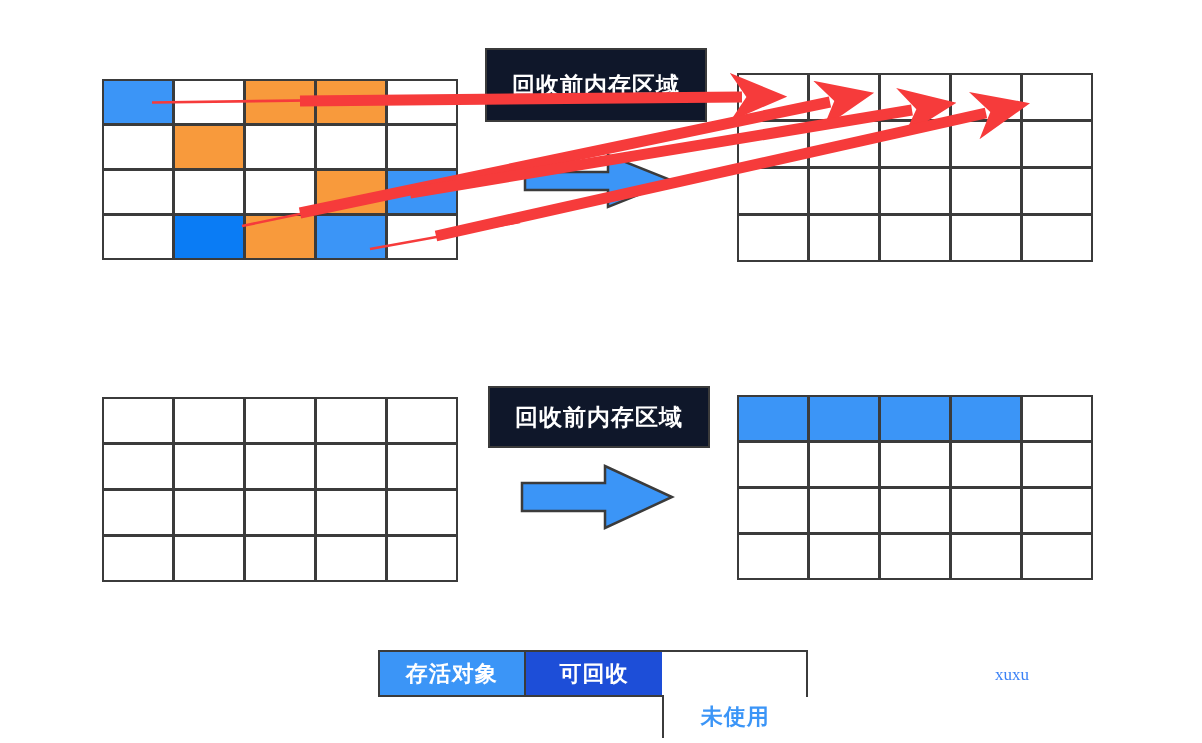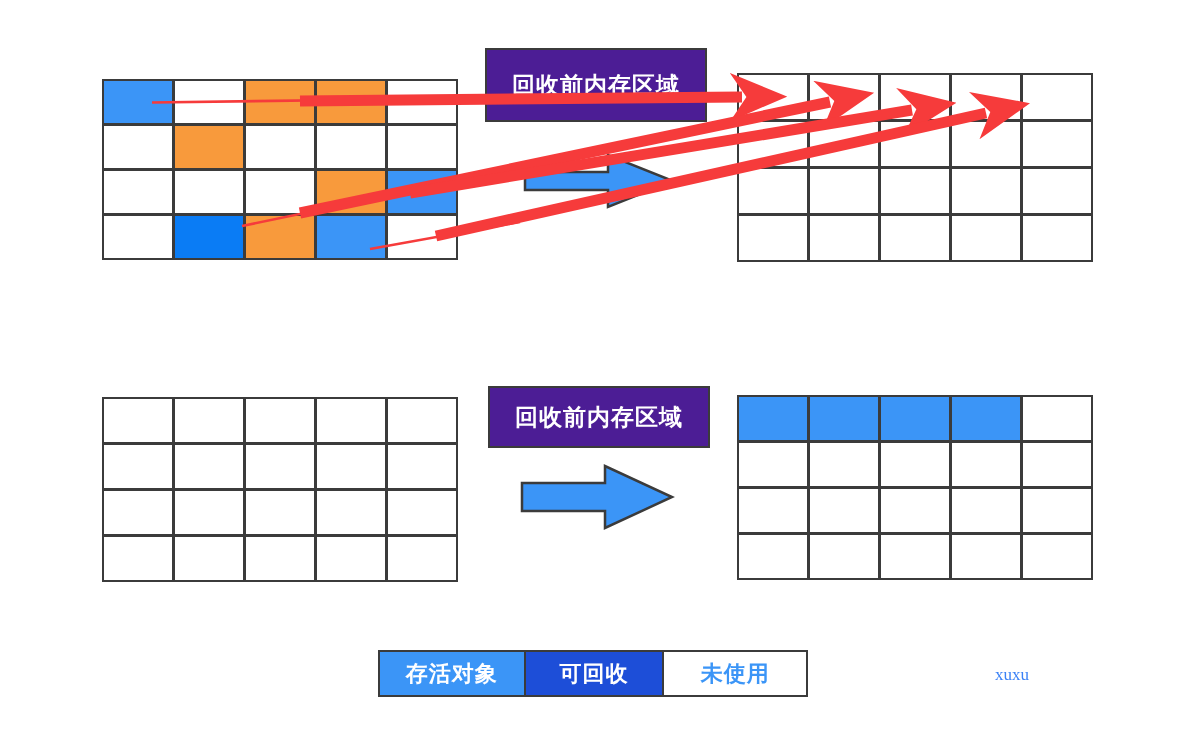--- a/index.html
+++ b/index.html
@@ -21,21 +21,21 @@
     background:#ffffff;
   }
   .cell.blue{background:#3b95f7;}
   .cell.deepblue{background:#0a7cf5;}
   .cell.orange{background:#f89a3c;}
   .cell.white{background:#ffffff;}
 
   
   .labelbox{
     position:absolute;
-    background:#4c1d95;
+    background:#0f172a;
     border:2px solid #3b3b3b;
     box-sizing:border-box;
     color:#ffffff;
     font-size:23px;
     font-weight:700;
     letter-spacing:1px;
     display:flex;
     align-items:center;
     justify-content:center;
   }
@@ -53,21 +53,21 @@
     align-items:center;
     justify-content:center;
     font-size:22px;
     font-weight:700;
     letter-spacing:1px;
     height:100%;
   }
   .legend-item + .legend-item{border-left:2px solid #3b3b3b;}
   .lg-blue{background:#3b95f7;color:#ffffff;}
   .lg-orange{background:#1d4ed8;color:#ffffff;}
-  .lg-white{background:#ffffff;color:#3b95f7;}
+  .lg-white{background:#ffffff;color:#3b95f7;margin-top:43px;}
 
   .watermark{
     position:absolute;
     font-size:17px;
     color:#3b82f6;
     font-family:Liberation Serif, serif;
   }
 
   svg.overlay{position:absolute;left:0;top:0;width:1202px;height:743px;pointer-events:none;}
 </style>

